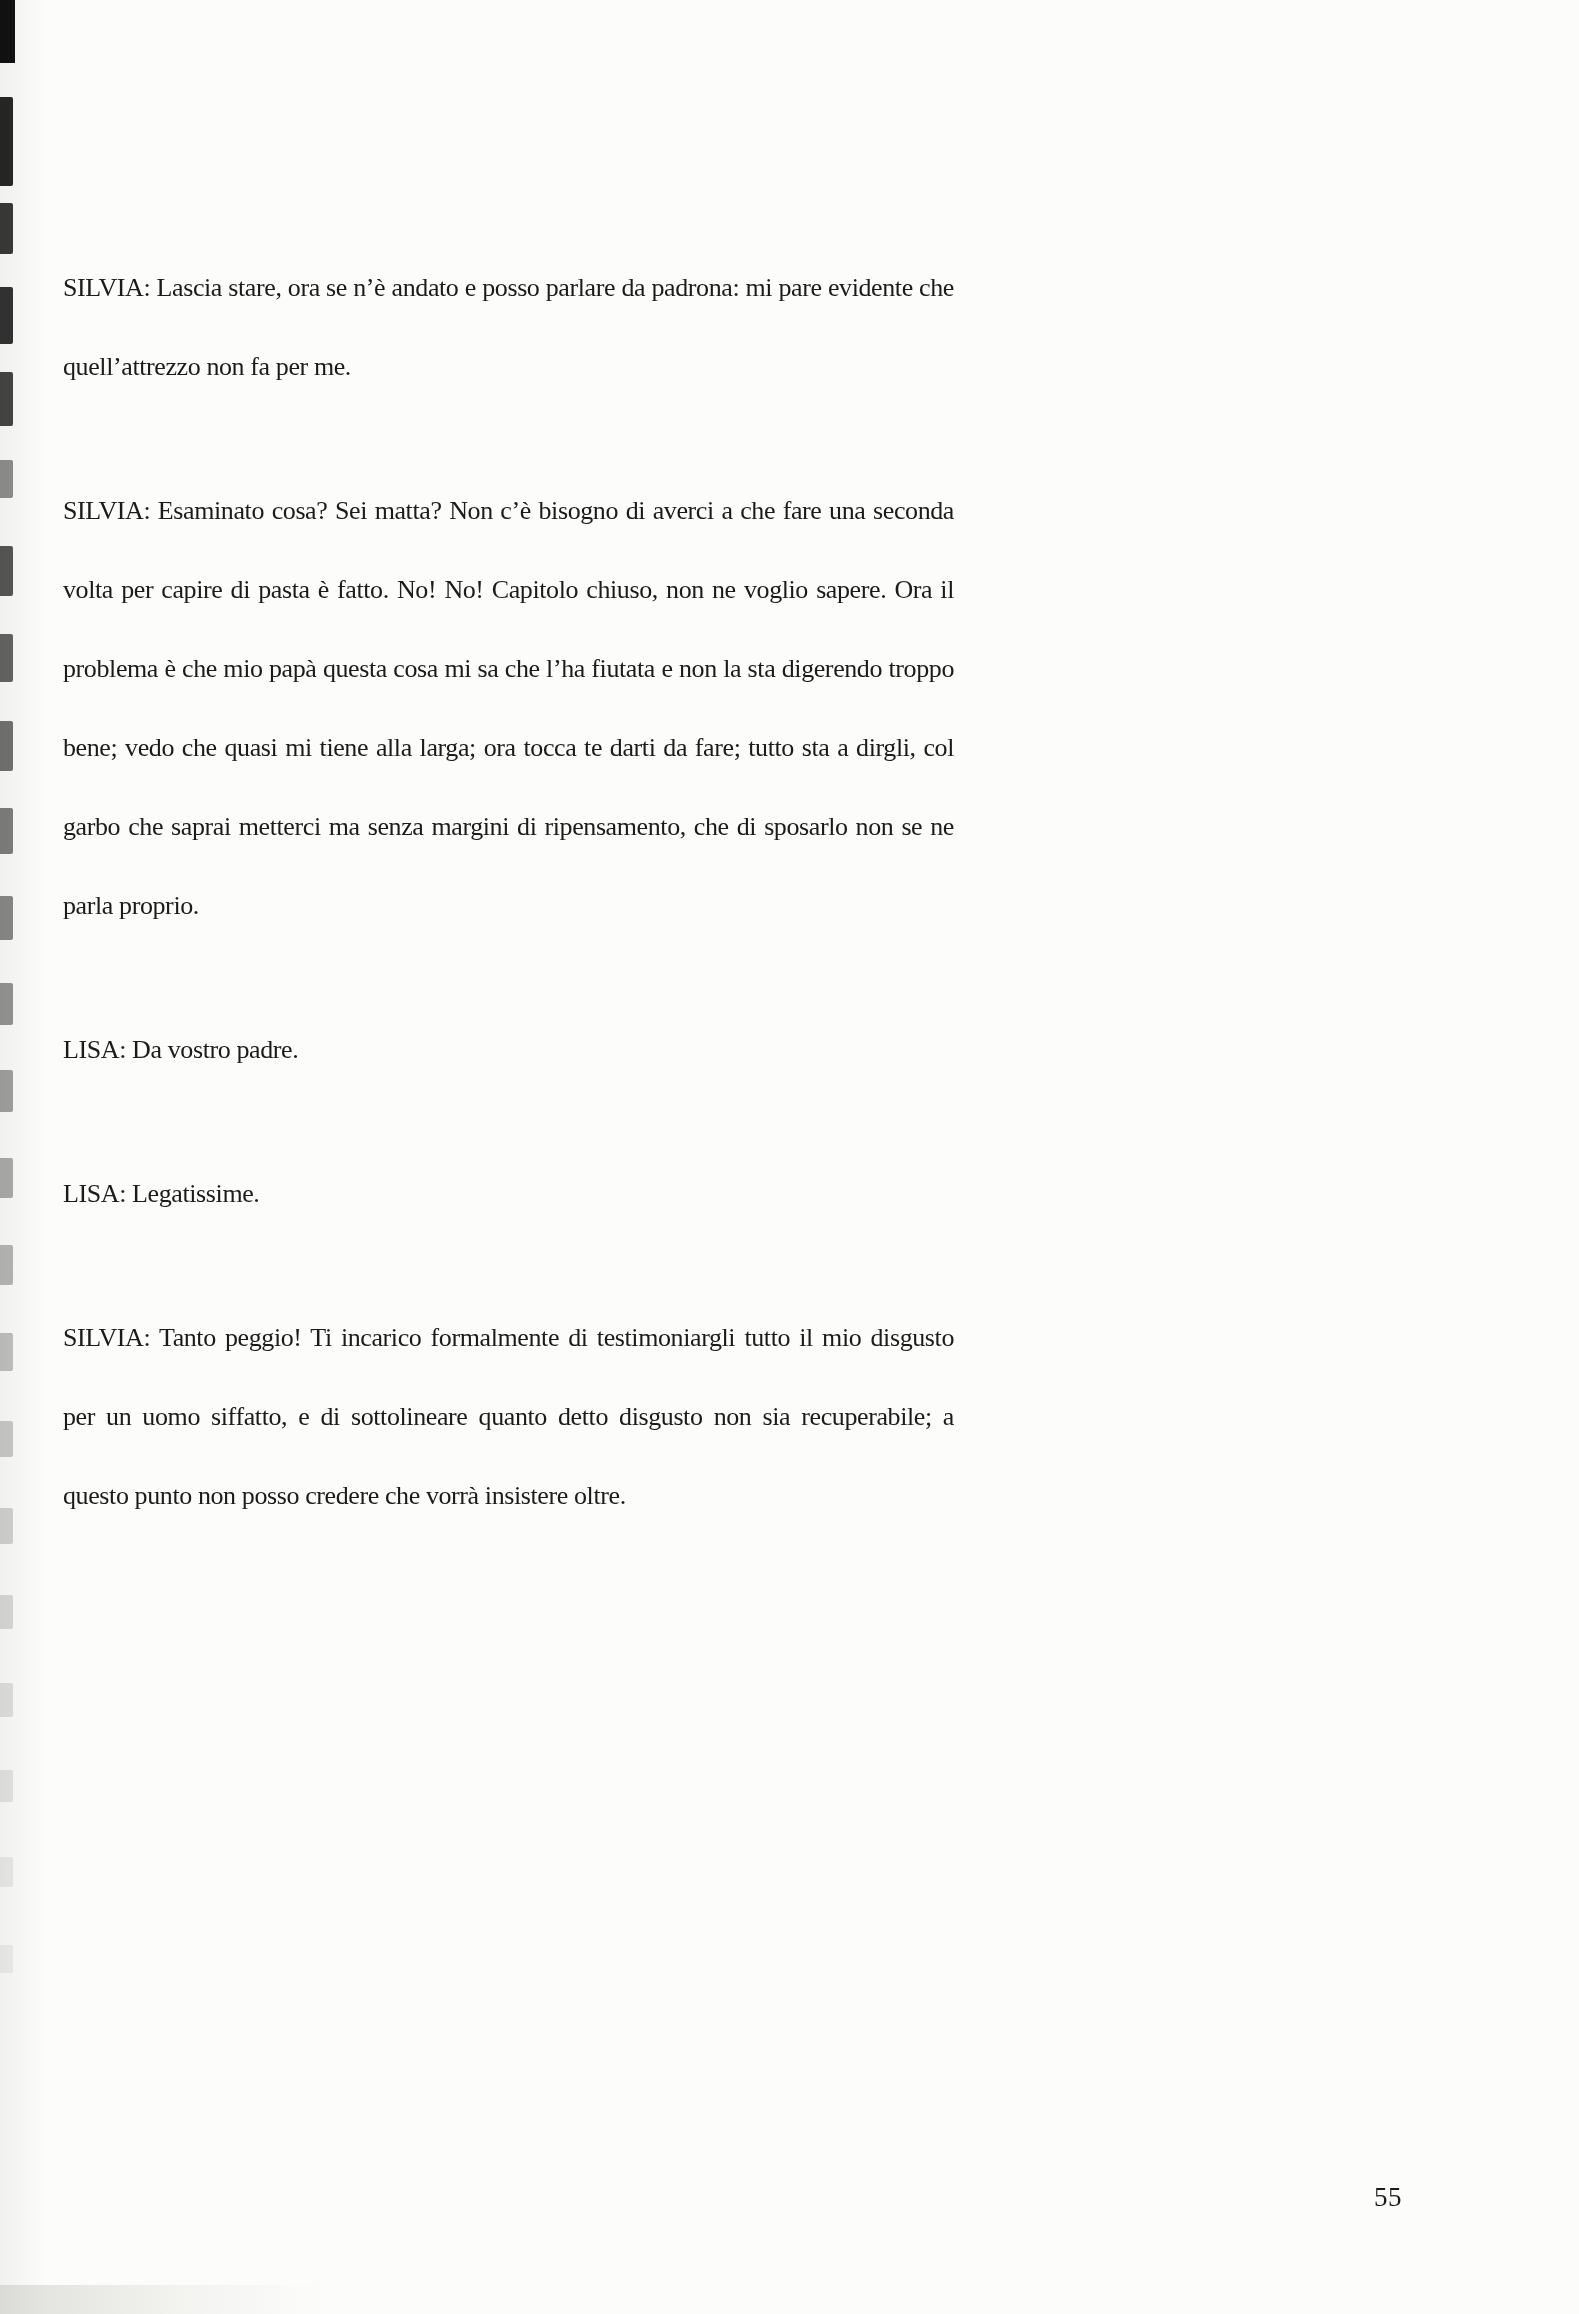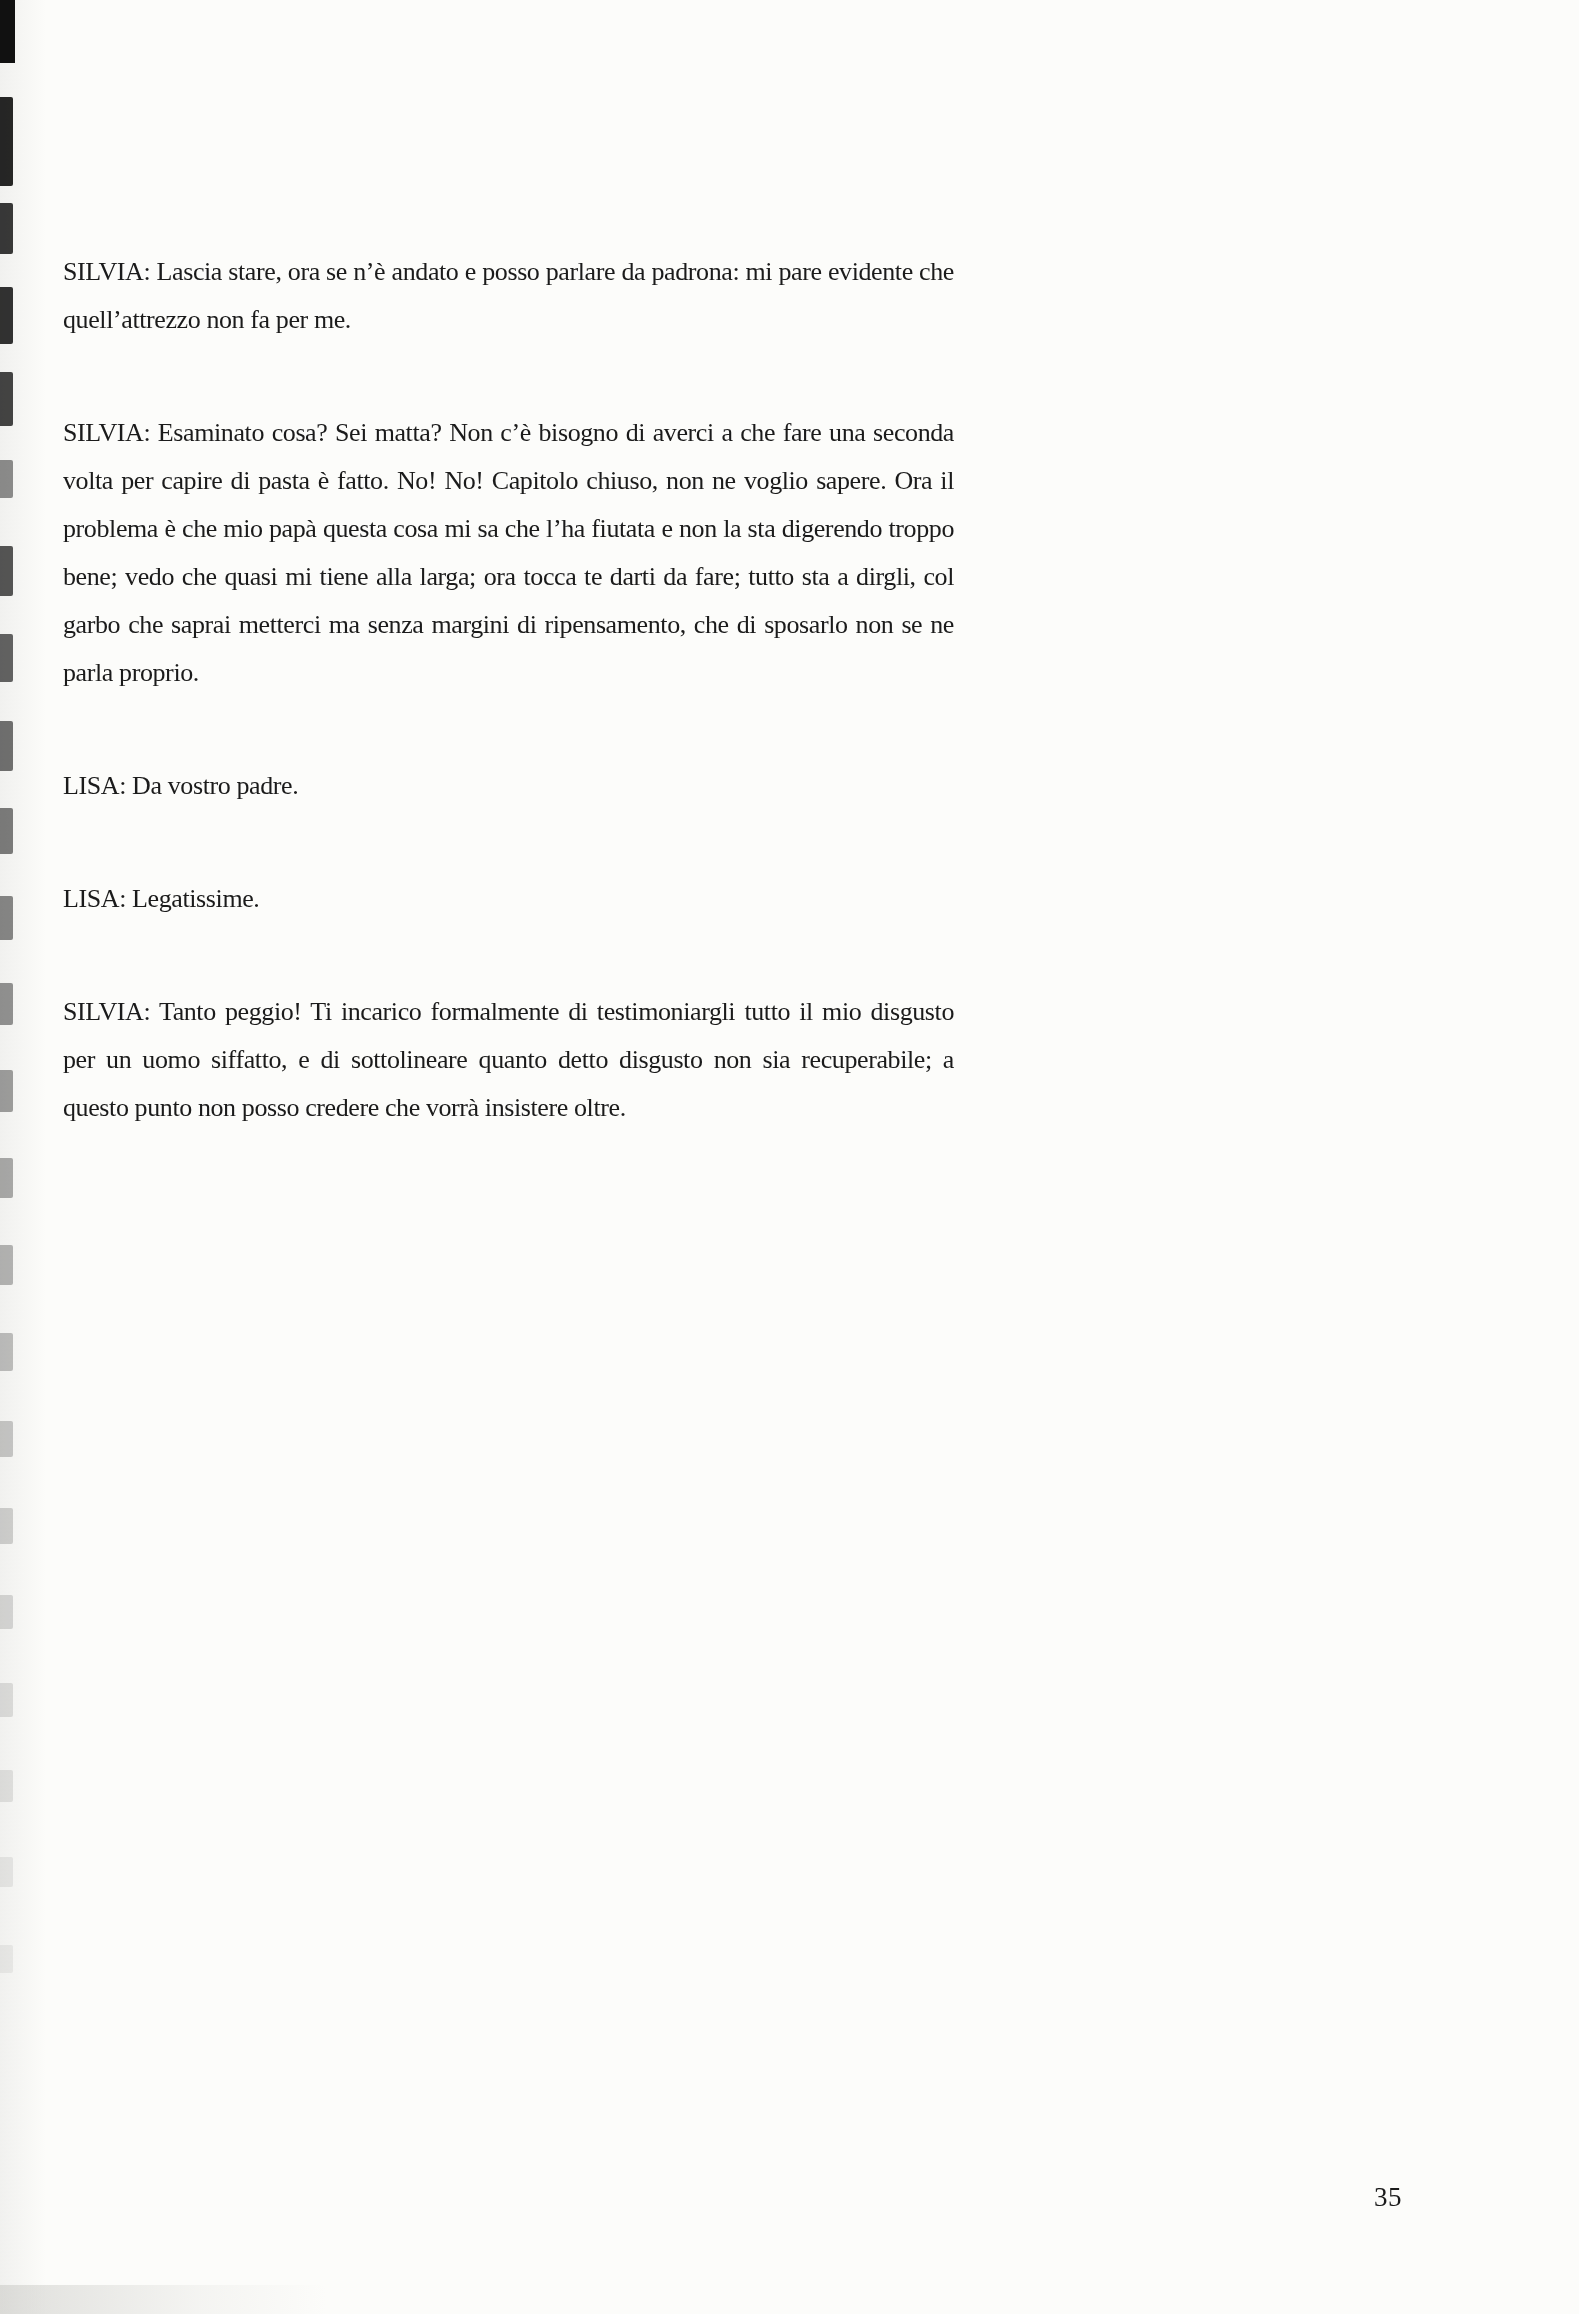--- a/index.html
+++ b/index.html
@@ -33,21 +33,21 @@
   }
   .text-column {
     position: absolute;
     left: 63px;
     top: 248px;
     width: 891px;
   }
   .line {
     margin: 0 0 65px 0;
     font-size: 26px;
-    line-height: 48px;
+    line-height: 79px;
     letter-spacing: -0.4px;
     text-align: justify;
   }
   .line span {
     letter-spacing: -0.4px;
   }
   .page-number {
     position: absolute;
     left: 1374px;
     top: 2182px;
@@ -102,16 +102,16 @@
     </div>
 
   <div class="text-column" id="dialogue-container">
       <p class="line"><span>SILVIA:</span> Lascia stare, ora se n’è andato e posso parlare da padrona: mi pare evidente che quell’attrezzo non fa per me.</p>
       <p class="line"><span>SILVIA:</span> Esaminato cosa? Sei matta? Non c’è bisogno di averci a che fare una seconda volta per capire di pasta è fatto. No! No! Capitolo chiuso, non ne voglio sapere. Ora il problema è che mio papà questa cosa mi sa che l’ha fiutata e non la sta digerendo troppo bene; vedo che quasi mi tiene alla larga; ora tocca te darti da fare; tutto sta a dirgli, col garbo che saprai metterci ma senza margini di ripensamento, che di sposarlo non se ne parla proprio.</p>
       <p class="line"><span>LISA:</span> Da vostro padre.</p>
       <p class="line"><span>LISA:</span> Legatissime.</p>
       <p class="line"><span>SILVIA:</span> Tanto peggio! Ti incarico formalmente di testimoniargli tutto il mio disgusto per un uomo siffatto, e di sottolineare quanto detto disgusto non sia recuperabile; a questo punto non posso credere che vorrà insistere oltre.</p>
     </div>
 
-  <div class="page-number">35</div>
+  <div class="page-number">55</div>
   <div class="bottom-smudge"></div>
 </div>
 
 
 </body></html>

